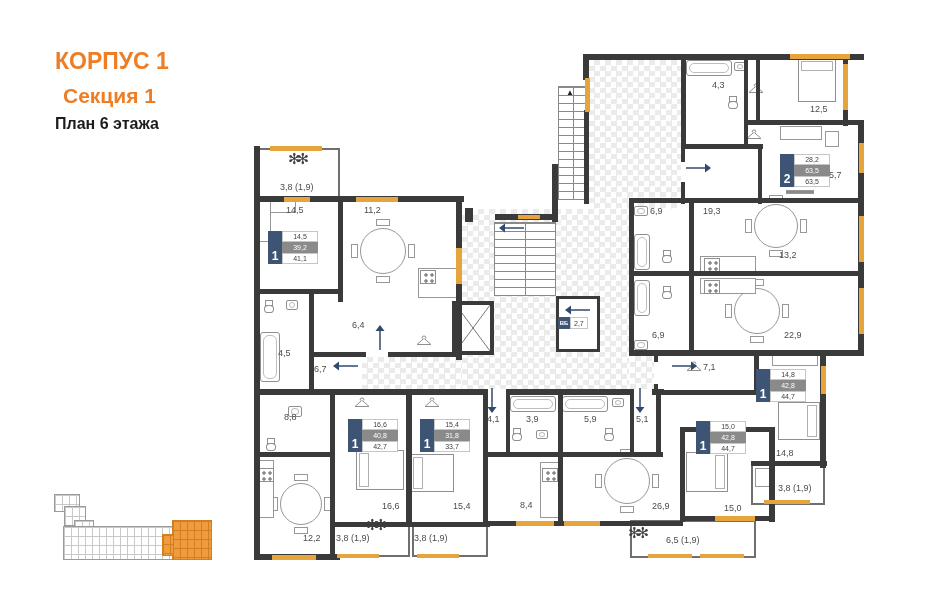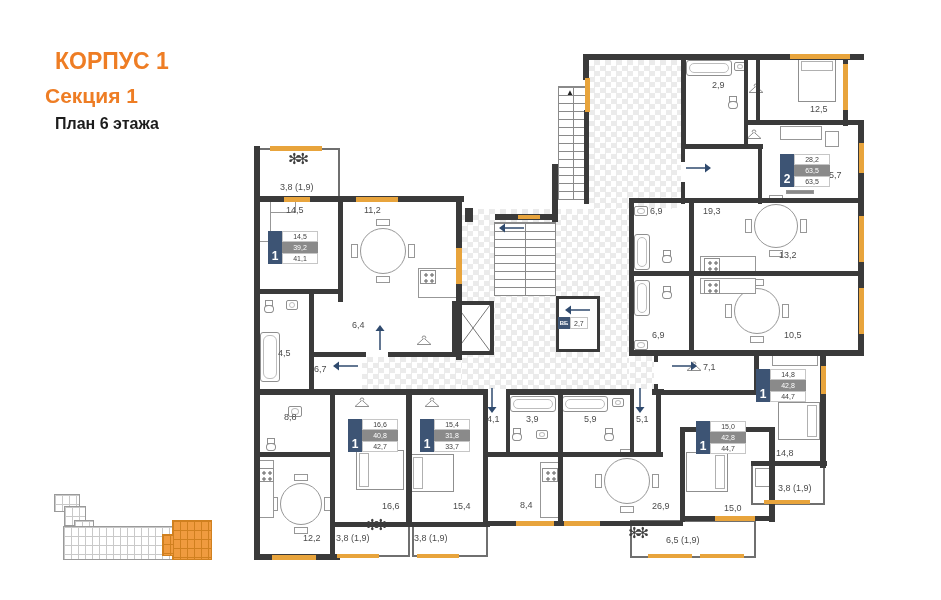--- a/index.html
+++ b/index.html
@@ -1,19 +1,19 @@
 <!DOCTYPE html>
 <html><head>
 <meta charset="utf-8">
 <style>
   html,body{margin:0;padding:0;background:#fff;}
   #stage{position:relative;width:941px;height:600px;background:#fff;overflow:hidden;
          font-family:"Liberation Sans",sans-serif;}
   .ttl1{position:absolute;left:55px;top:48px;font-size:23px;font-weight:bold;color:#ee7d24;}
-  .ttl2{position:absolute;left:45px;top:84px;font-size:21px;font-weight:bold;color:#ee7d24;}
+  .ttl2{position:absolute;left:63px;top:84px;font-size:21px;font-weight:bold;color:#ee7d24;}
   .ttl3{position:absolute;left:55px;top:115px;font-size:16px;font-weight:bold;color:#1c1c1c;}
   .wall{position:absolute;background:#3a3a3a;z-index:3;}
   .win{position:absolute;background:#e8a43c;z-index:5;}
   .gap{position:absolute;background:#fff;z-index:4;}
   .checker{position:absolute;z-index:0;
      background-image:conic-gradient(#ebebeb 25%,#ffffff 0 50%,#ebebeb 0 75%,#ffffff 0);
      background-size:11px 11px;}
   .balc{position:absolute;border:2px solid #6f6f6f;background:#fff;z-index:1;}
   .lbl{position:absolute;font-size:9px;color:#4c4c4c;white-space:nowrap;z-index:7;}
   .furn{position:absolute;border:1px solid #979797;background:#fff;z-index:2;box-sizing:border-box;}
@@ -315,28 +315,28 @@
   <span class="lbl" style="left:526px;top:414px">3,9</span>
   <span class="lbl" style="left:520px;top:500px">8,4</span>
   <span class="lbl" style="left:584px;top:414px">5,9</span>
   <span class="lbl" style="left:636px;top:414px">5,1</span>
   <span class="lbl" style="left:652px;top:501px">26,9</span>
   <span class="lbl" style="left:666px;top:535px">6,5 (1,9)</span>
   <span class="lbl" style="left:724px;top:503px">15,0</span>
   <span class="lbl" style="left:703px;top:362px">7,1</span>
   <span class="lbl" style="left:776px;top:448px">14,8</span>
   <span class="lbl" style="left:778px;top:483px">3,8 (1,9)</span>
-  <span class="lbl" style="left:712px;top:80px">2,9</span>
+  <span class="lbl" style="left:712px;top:80px">4,3</span>
   <span class="lbl" style="left:810px;top:104px">12,5</span>
   <span class="lbl" style="left:824px;top:170px">15,7</span>
   <span class="lbl" style="left:703px;top:206px">19,3</span>
   <span class="lbl" style="left:650px;top:206px">6,9</span>
   <span class="lbl" style="left:779px;top:250px">13,2</span>
   <span class="lbl" style="left:652px;top:330px">6,9</span>
-  <span class="lbl" style="left:784px;top:330px">10,5</span>
+  <span class="lbl" style="left:784px;top:330px">22,9</span>
 
   <div class="badge" style="left:268px;top:231px">
     <div class="bnum">1</div>
     <div class="brows">
       <div class="br">14,5</div>
       <div class="br mid">39,2</div>
       <div class="br">41,1</div>
     </div>
   </div>
   <div class="badge" style="left:348px;top:419px">

